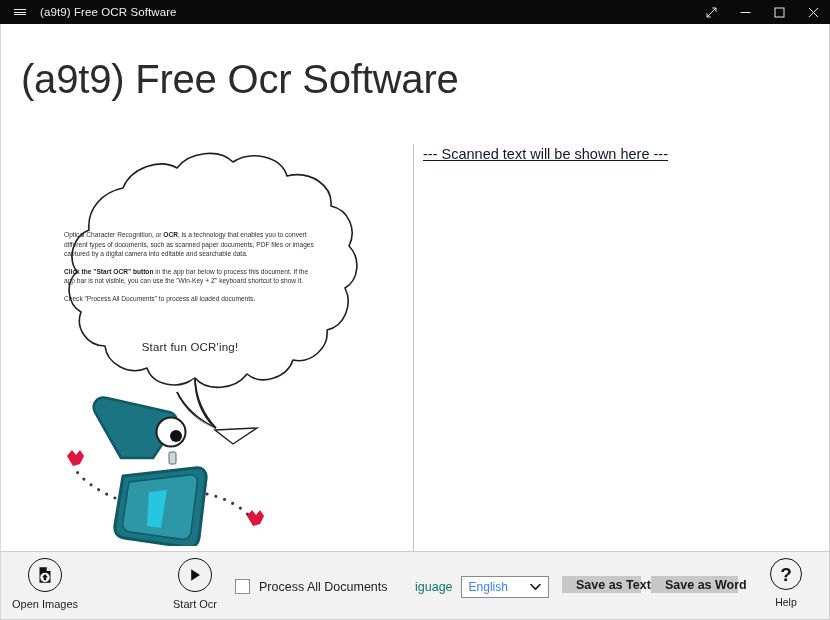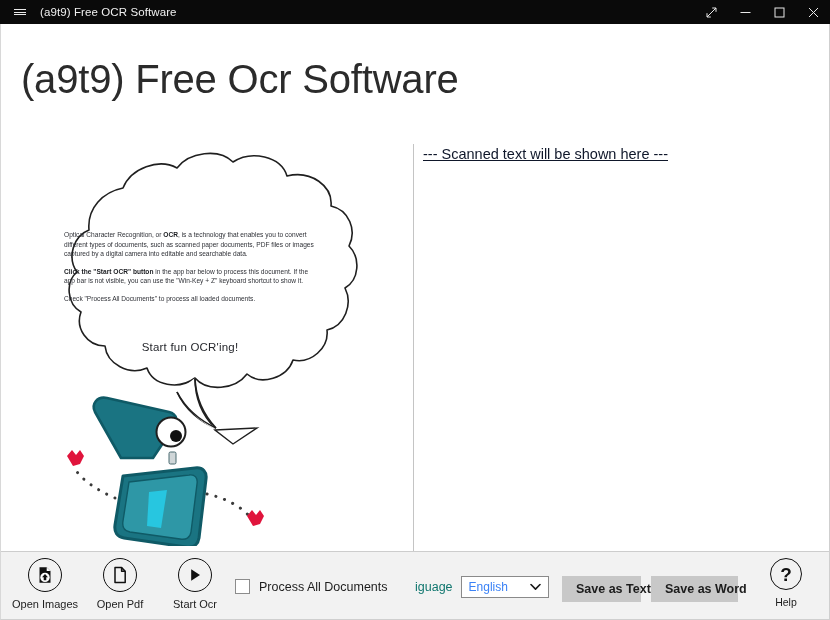--- a/index.html
+++ b/index.html
@@ -273,21 +273,21 @@
     position: absolute;
     right: 7px;
     top: 50%;
     transform: translateY(-50%);
     display: block;
   }
 
   .pushbtn {
     position: absolute;
     top: 24px;
-    height: 26px;
+    height: 17px;
     background: #c8c8c8;
     border: none;
     font-family: "Liberation Sans", sans-serif;
     font-size: 12.5px;
     font-weight: bold;
     color: #1c1c1c;
     cursor: default;
     padding: 0 14px;
     box-sizing: border-box;
     white-space: nowrap;
@@ -464,29 +464,20 @@
             <svg width="18" height="18" viewBox="0 0 18 18">
               <path d="M3.5 1.2 h7.2 l3.8 3.8 v11.8 h-11 Z" fill="#111111"></path>
               <path d="M10.7 1.2 v3.8 h3.8 Z" fill="#ffffff"></path>
               <circle cx="9" cy="11.4" r="4.7" fill="#ffffff"></circle>
               <path d="M9 7.9 l3 3.3 h-1.7 v3.1 h-2.6 v-3.1 h-1.7 Z" fill="#111111"></path>
             </svg>
           </div>
           <div class="lbl">Open Images</div>
         </div>
 
-        <div class="iconbtn" style="left:76px;">
-          <div class="circle">
-            <svg width="18" height="18" viewBox="0 0 18 18">
-              <path d="M4 1.6 h6.6 l3.6 3.6 v11.2 h-10.2 Z" fill="none" stroke="#111111" stroke-width="1.5" stroke-linejoin="round"></path>
-              <path d="M10.6 1.6 v3.6 h3.6" fill="none" stroke="#111111" stroke-width="1.5" stroke-linejoin="round"></path>
-            </svg>
-          </div>
-          <div class="lbl">Open Pdf</div>
-        </div>
 
         <div class="iconbtn" style="left:151px;">
           <div class="circle">
             <svg width="18" height="18" viewBox="0 0 18 18">
               <path d="M5.2 3.2 L14 9 L5.2 14.8 Z" fill="#111111"></path>
             </svg>
           </div>
           <div class="lbl">Start Ocr</div>
         </div>
 

